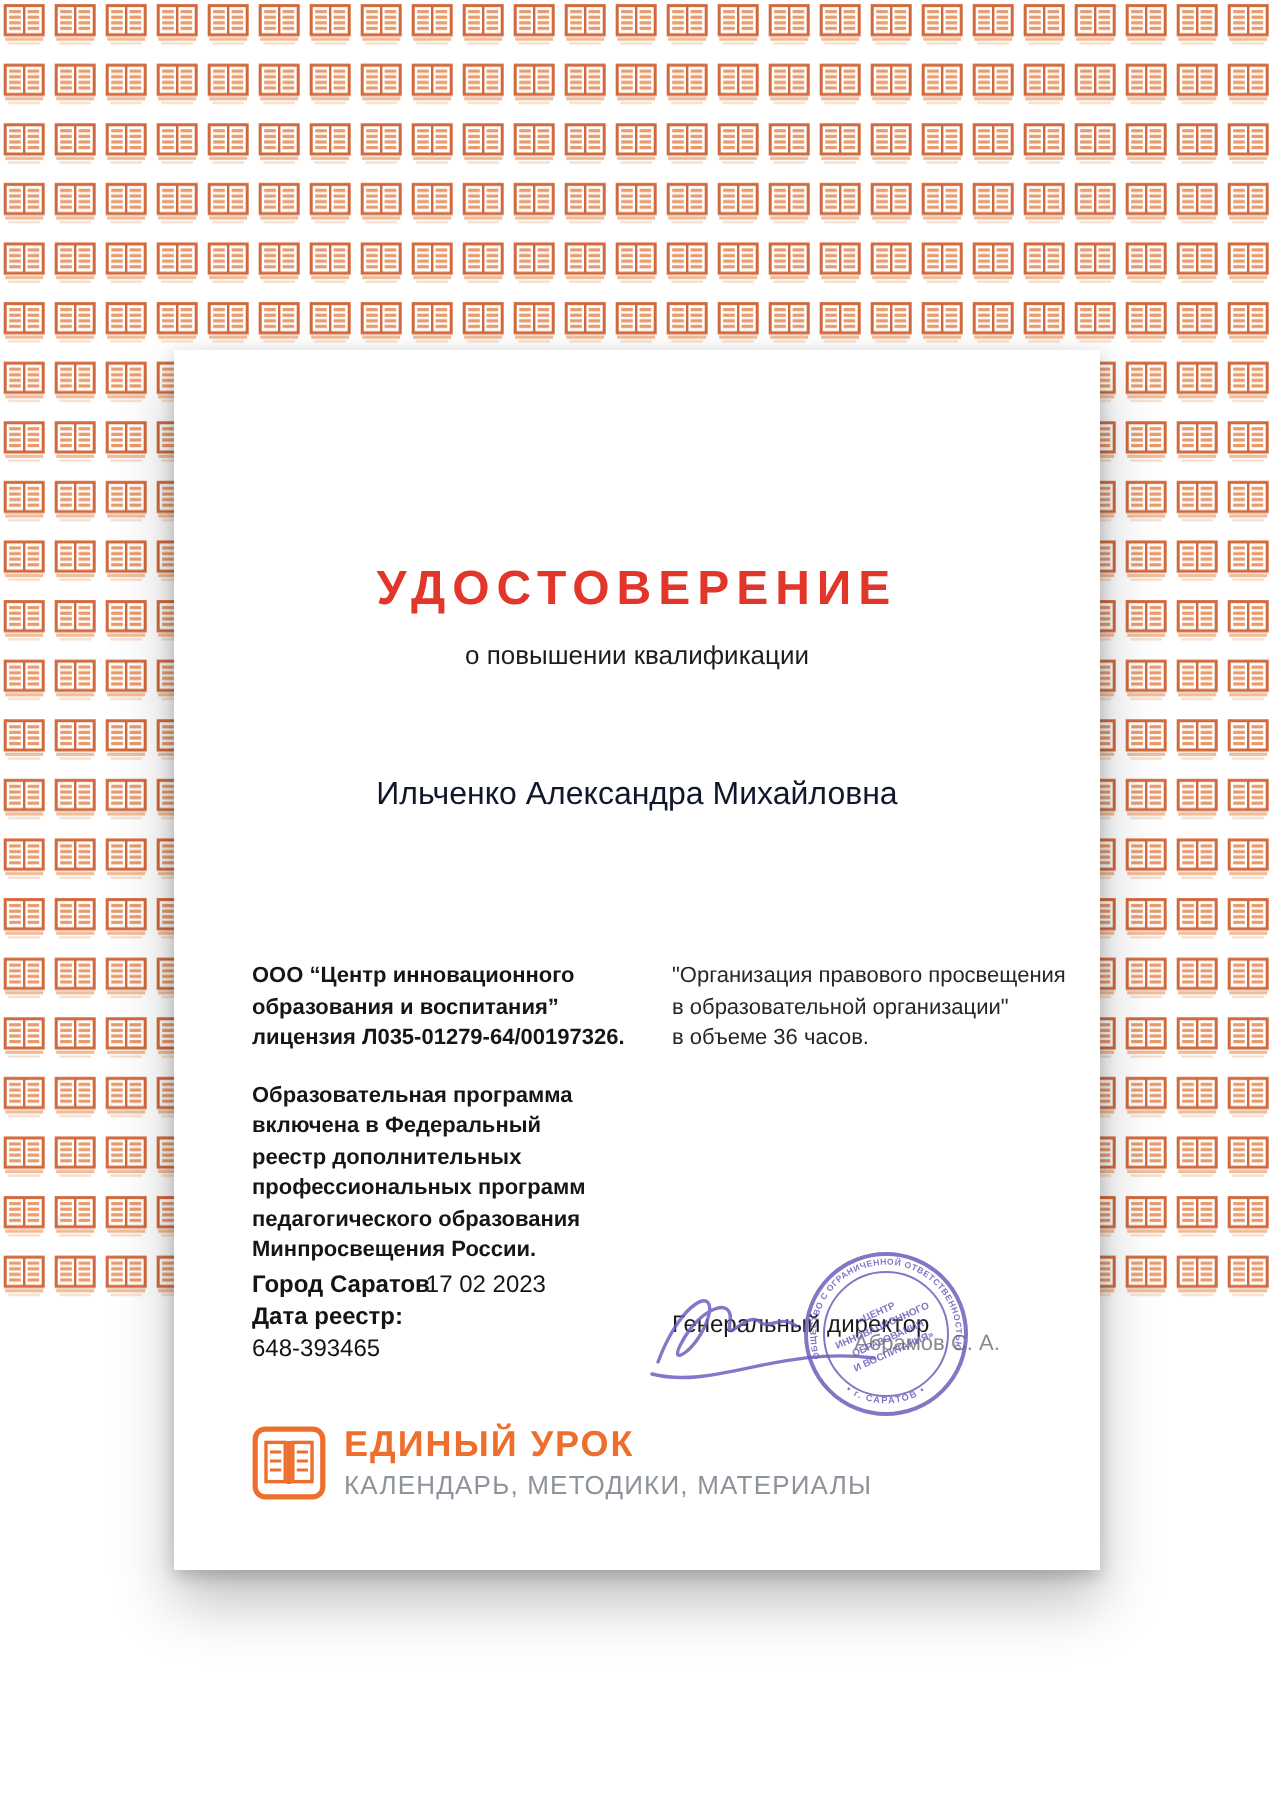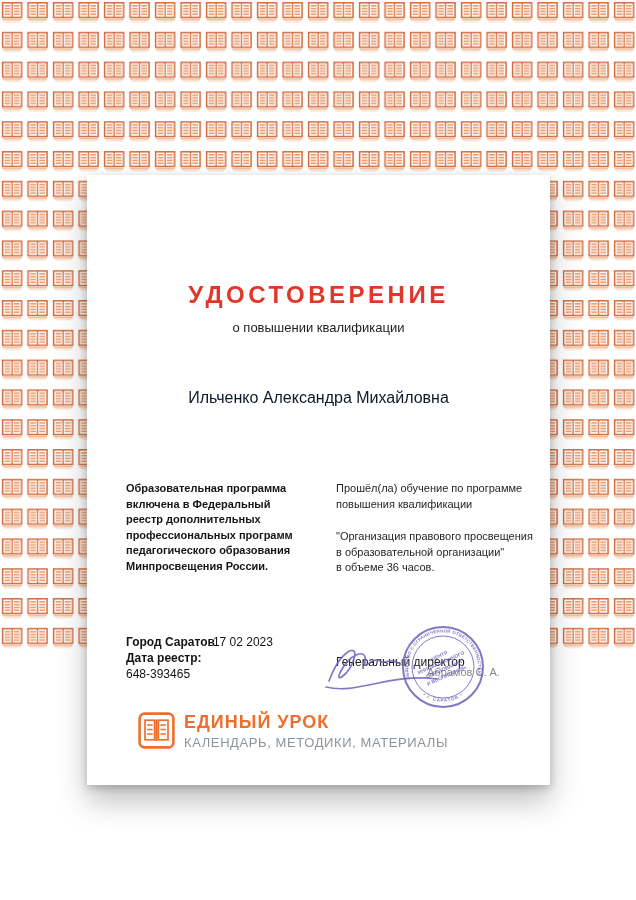--- a/index.html
+++ b/index.html
@@ -22,21 +22,21 @@
   .col-right-top .block + .block { margin-top:17px; }
   .col-left-bottom { position:absolute; left:39px; top:459px; font-size:12px; line-height:16px; color:#141414; }
   .city-line { font-weight:bold; }
   .city-line .date { font-weight:normal; margin-left:-2px; }
   .date-label { font-weight:bold; }
   .cert-number { font-weight:normal; }
   .director-label { position:absolute; left:249px; top:456px; font-size:12px; color:#1b1b1b;margin-top:24px; }
   .director-name { position:absolute; left:340px; top:491px; font-size:11px; color:#8a8a8a; }
   .signature-svg { position:absolute; left:236px; top:462px; }
   .stamp-svg { position:absolute; left:311px; top:447px; opacity:.82; }
-  .logo { position:absolute; left:51px; top:536px; display:flex; align-items:center; }
+  .logo { position:absolute; left:39px; top:536px; display:flex; align-items:flex-end; }
   .logo-text { margin-left:9px; padding-top:2px; }
   .logo-title { font-size:18px; font-weight:bold; letter-spacing:1px; color:#ee6f2d; line-height:19px; }
   .logo-tagline { font-size:13px; font-weight:normal; letter-spacing:.6px; color:#8d939b; margin-top:3px; }
 </style>
 </head>
 <body>
 
 <div class="stage">
 
   <svg class="bg-pattern" width="636" height="656" viewBox="0 0 636 656" aria-hidden="true">
@@ -61,31 +61,32 @@
     <rect width="636" height="656" fill="url(#bookTile)"></rect>
   </svg>
 
   <div class="page">
 
     <div class="title">УДОСТОВЕРЕНИЕ</div>
     <div class="subtitle">о повышении квалификации</div>
     <div class="name">Ильченко Александра Михайловна</div>
 
     <div class="col-left-top">
+      <div class="block">ООО “Центр инновационного
+образования и воспитания”
+лицензия Л035-01279-64/00197326.</div>
       <div class="block">Образовательная программа
 включена в Федеральный
 реестр дополнительных
 профессиональных программ
 педагогического образования
 Минпросвещения России.</div>
     </div>
 
     <div class="col-right-top">
-      <div class="block">Прошёл(ла) обучение по программе
-повышения квалификации</div>
       <div class="block">"Организация правового просвещения
 в образовательной организации"
 в объеме 36 часов.</div>
     </div>
 
     <div class="col-left-bottom">
       <div class="city-line"><span>Город Саратов</span><span class="date">17 02 2023</span></div>
       <div class="date-label">Дата реестр:</div>
       <div class="cert-number">648-393465</div>
     </div>

